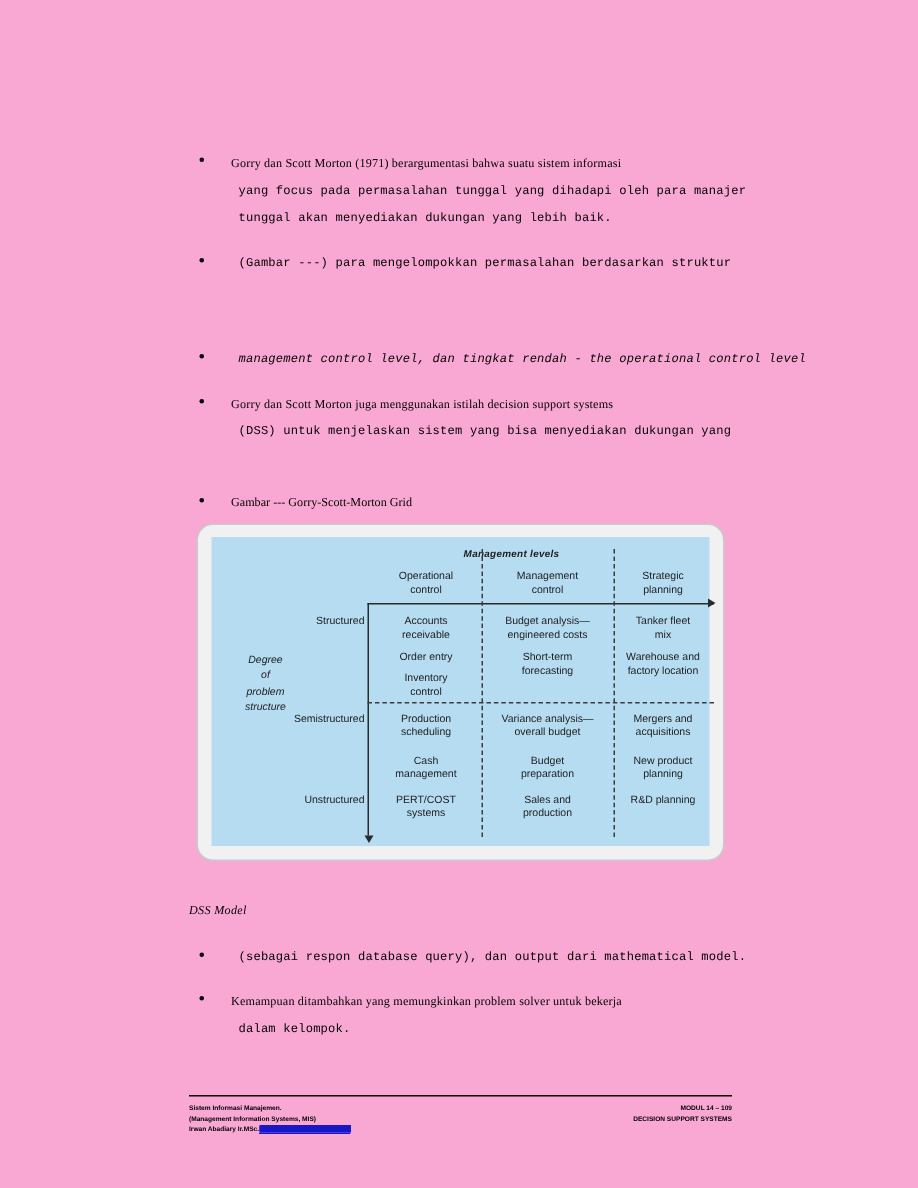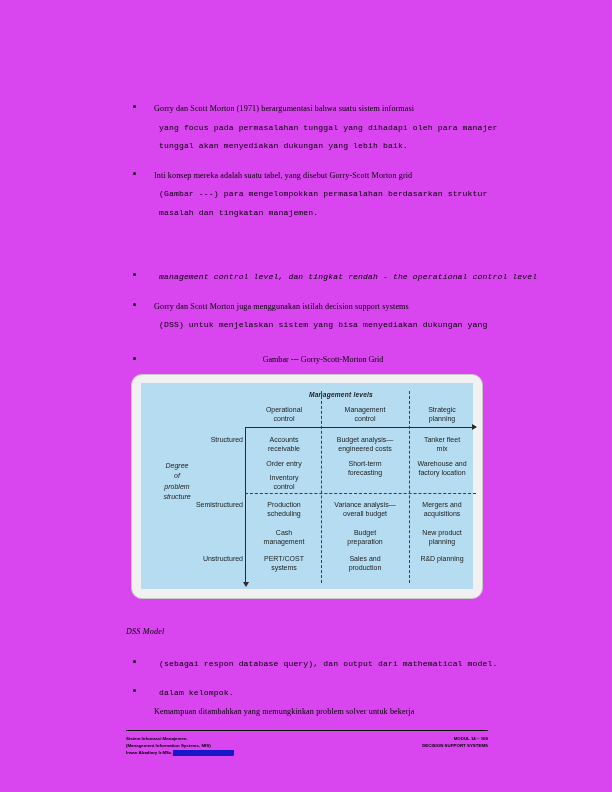--- a/index.html
+++ b/index.html
@@ -7,21 +7,21 @@
     padding: 0;
     background: #8a8a8a;
   }
   body {
     font-family: "Liberation Serif", serif;
   }
   .page {
     position: relative;
     width: 612px;
     height: 792px;
-    background: #d946ef;
+    background: #f9a8d4;
     overflow: hidden;
     box-sizing: border-box;
   }
 
   
   .content {
     position: absolute;
     left: 126px;
     top: 100px;
     width: 366px;
@@ -46,26 +46,25 @@
     border-radius: 50%;
   }
   .bullet-item .line { display: block; white-space: nowrap; }
   .bullet-item .line.indent { padding-left: 5px; font-family: Liberation Mono, monospace; }
   .ital { font-style: italic; margin-top: 46px; }
 
   
   .fig-caption {
     position: relative;
     padding-left: 28px;
-    margin-top: 18px;
+    margin-top: 30px;
     margin-bottom: 7px;
     font-size: 8.1px;
     line-height: 14px;
     color: #000;
-    text-align: center;
   }
   .fig-caption .bullet-mark {
     position: absolute;
     left: 7px;
     top: 4px;
     width: 3px;
     height: 3px;
     background: #000;
     border-radius: 50%;
   }
@@ -264,23 +263,21 @@
 
       <div class="bullet-item">
         <span class="bullet-mark"></span>
         <span class="line">Gorry dan Scott Morton (1971) berargumentasi bahwa suatu sistem informasi</span>
         <span class="line indent">yang focus pada permasalahan tunggal yang dihadapi oleh para manajer</span>
         <span class="line indent">tunggal akan menyediakan dukungan yang lebih baik.</span>
       </div>
 
       <div class="bullet-item">
         <span class="bullet-mark"></span>
-        <span class="line">Inti konsep mereka adalah suatu tabel, yang disebut Gorry-Scott Morton grid</span>
         <span class="line indent">(Gambar ---) para mengelompokkan permasalahan berdasarkan struktur</span>
-        <span class="line indent">masalah dan tingkatan manajemen.</span>
       </div>
 
       <div class="bullet-item">
         <span class="bullet-mark"></span>
         <span class="line indent ital">management control level, dan tingkat rendah - the operational control level</span>
       </div>
 
       <div class="bullet-item">
         <span class="bullet-mark"></span>
         <span class="line">Gorry dan Scott Morton juga menggunakan istilah decision support systems</span>
@@ -401,22 +398,22 @@
 
     <div>
 
       <div class="bullet-item">
         <span class="bullet-mark"></span>
         <span class="line indent">(sebagai respon database query), dan output dari mathematical model.</span>
       </div>
 
       <div class="bullet-item">
         <span class="bullet-mark"></span>
+        <span class="line">Kemampuan ditambahkan yang memungkinkan problem solver untuk bekerja</span>
         <span class="line indent">dalam kelompok.</span>
-        <span class="line">Kemampuan ditambahkan yang memungkinkan problem solver untuk bekerja</span>
       </div>
 
     </div>
 
   </div>
 
   <div class="footer-rule"></div>
   <div class="footer">
     <div class="footer-left">
       <div>Sistem Informasi Manajemen.</div>

